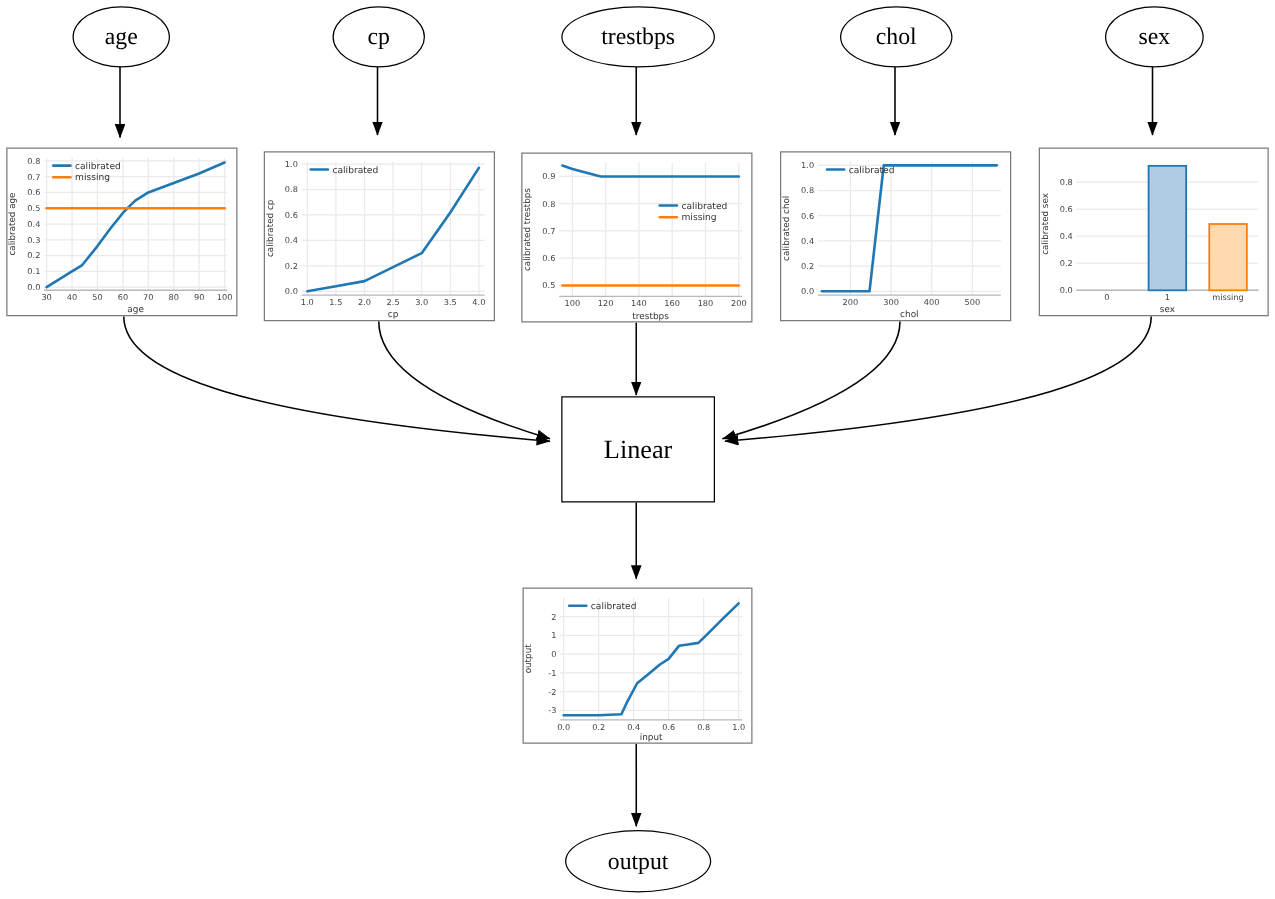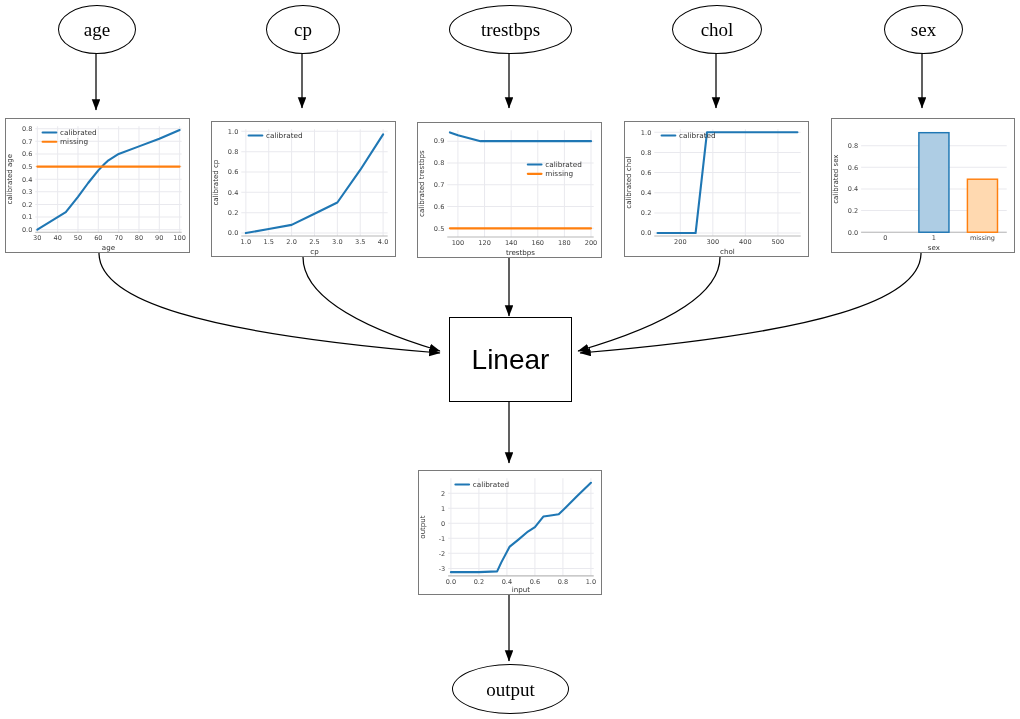--- a/index.html
+++ b/index.html
@@ -19,22 +19,22 @@
     background:#fff;
     display:flex;align-items:center;justify-content:center;
     font-family:"Liberation Serif", serif;
     font-size:19px;color:#000;line-height:1;
   }
   .box-node{
     position:absolute;
     border:1.3px solid #000;
     background:#fff;
     display:flex;align-items:center;justify-content:center;
-    font-family:Liberation Sans, sans-serif;
-    font-size:28px;color:#000;
+    font-family:Liberation Serif, serif;
+    font-size:21px;color:#000;
   }
 
   
   .panel{
     position:absolute;
     background:#ffffff;
     border:1.5px solid #7a7a7a;
     box-sizing:border-box;
     overflow:hidden;
   }

